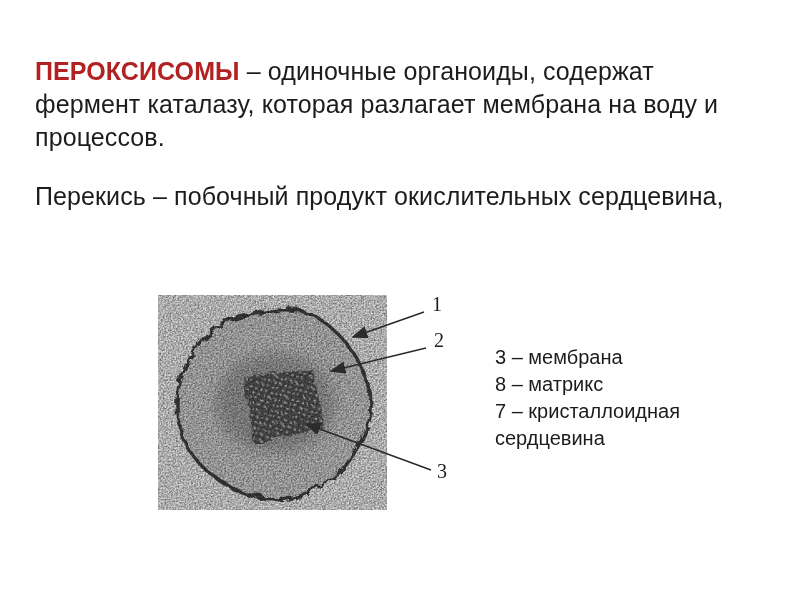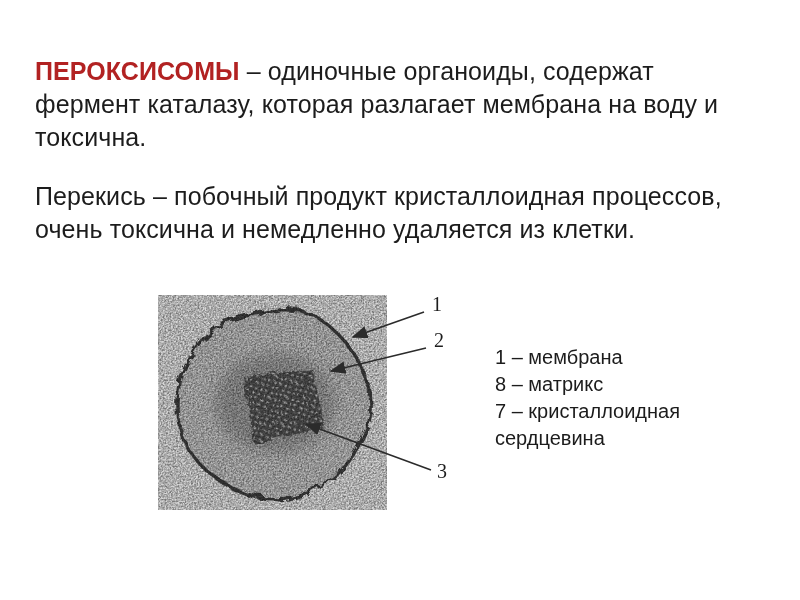--- a/index.html
+++ b/index.html
@@ -53,25 +53,24 @@
 </style>
 </head>
 <body>
 
 <div class="slide">
 
   <div class="text-block">
     <p class="para">
       <span class="term">ПЕРОКСИСОМЫ</span><span> – одиночные органоиды, содержат</span><br>
       <span>фермент каталазу, которая разлагает мембрана на воду и</span><br>
-      <span>токсична.</span>
+      <span>процессов.</span>
     </p>
     <p class="para">
-      <span>Перекись – побочный продукт кристаллоидная процессов,</span><br>
-      <span>очень токсична и немедленно удаляется из клетки.</span>
+      <span>Перекись – побочный продукт окислительных сердцевина,</span><br>
     </p>
   </div>
 
   <div class="figure">
     <svg width="320" height="240" viewBox="0 0 320 240">
       <defs>
         <clipPath id="photoClip">
             <rect x="8" y="10" width="229" height="215"></rect>
           </clipPath>
         <pattern id="lattice" width="5.5" height="5.5" patternUnits="userSpaceOnUse" patternTransform="rotate(18)">
@@ -115,18 +114,18 @@
         <line x1="281" y1="185" x2="156" y2="139" marker-end="url(#ah)"></line>
       </g>
 
       <text class="callout-num" x="282" y="26">1</text>
       <text class="callout-num" x="284" y="62">2</text>
       <text class="callout-num" x="287" y="193">3</text>
     </svg>
   </div>
 
   <div class="legend">
-    <div>1 – мембрана</div>
+    <div>3 – мембрана</div>
     <div>8 – матрикс</div>
     <div>7 – кристаллоидная сердцевина</div>
   </div>
 
 </div>
 
 </body></html>

